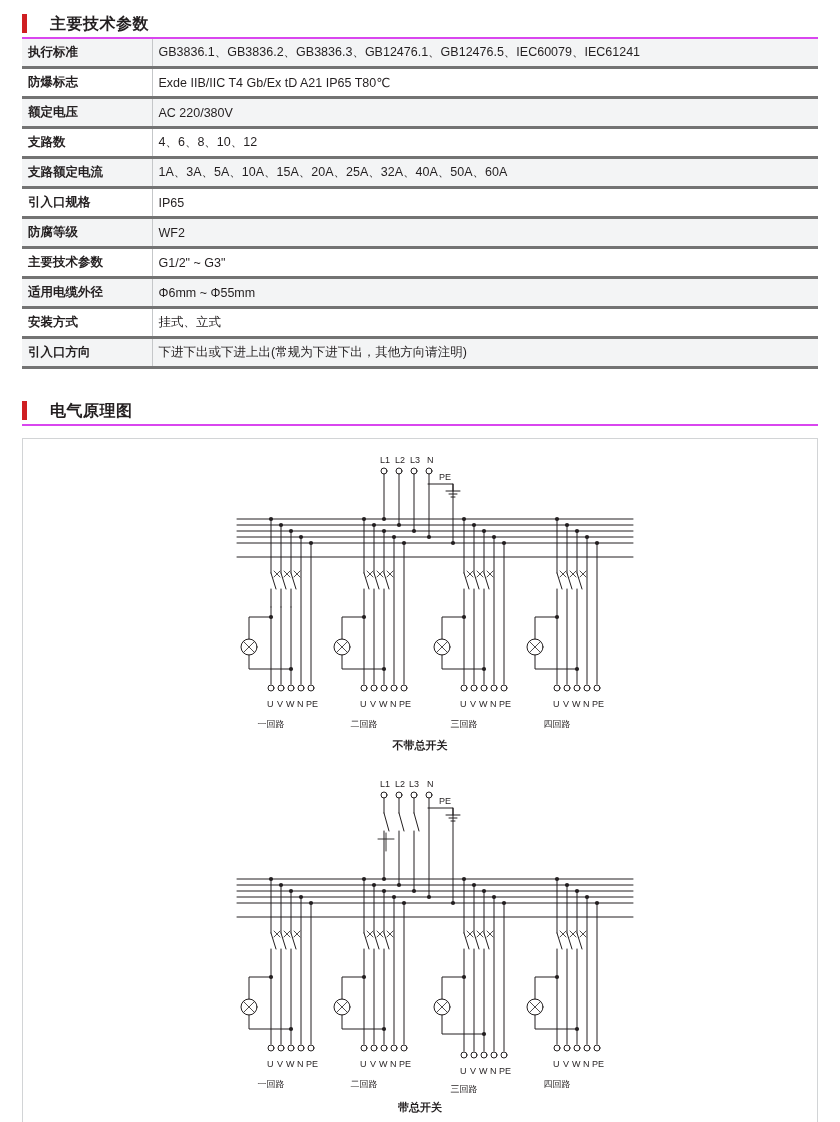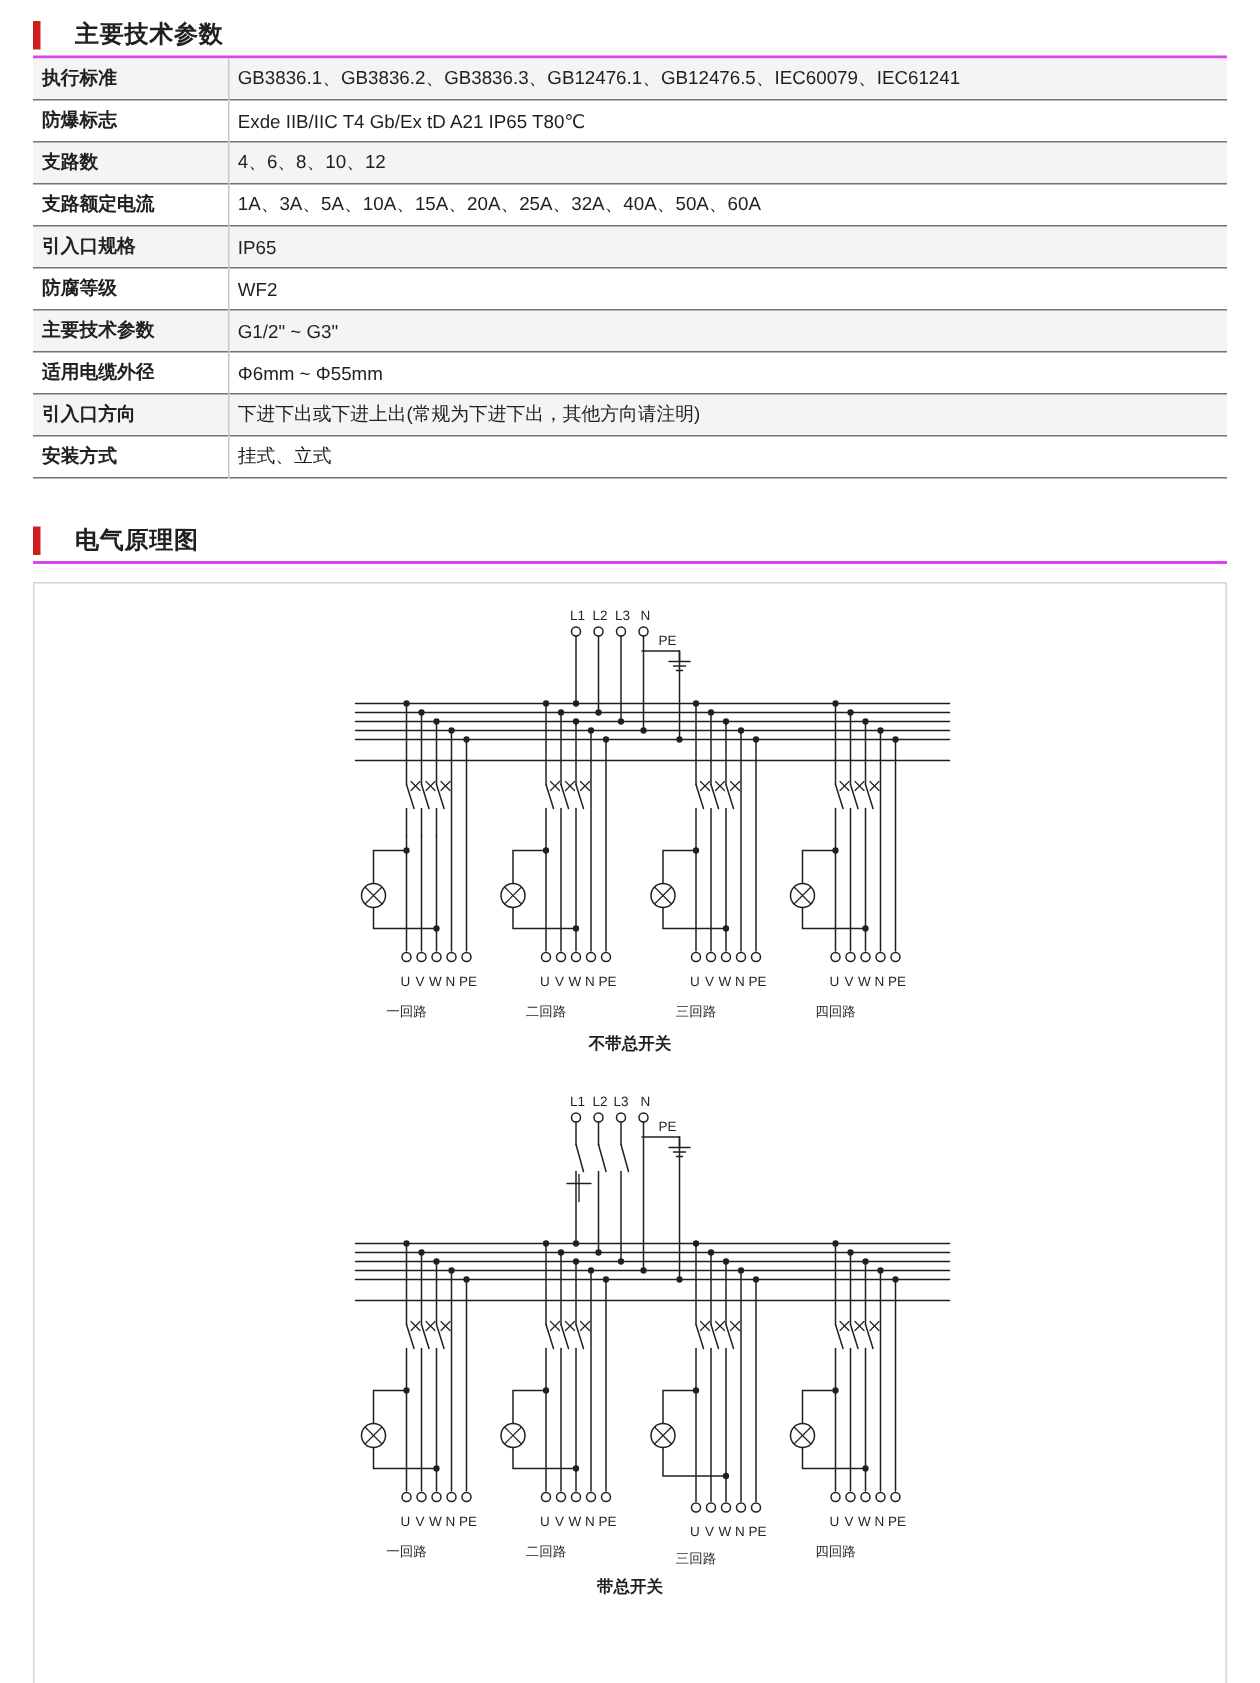--- a/index.html
+++ b/index.html
@@ -32,21 +32,21 @@
     line-height: 19px;
   }
 
   
   table.spec {
     width: 100%;
     border-collapse: collapse;
     margin-top: 0;
     font-size: 12.5px;
   }
-  table.spec tr { border-bottom: 1px solid #737373; }
+  table.spec tr { border-bottom: 3px solid #737373; }
   table.spec tr:nth-child(odd) { background: #f3f4f5; }
   table.spec tr:nth-child(even) { background: #ffffff; }
   table.spec td { padding: 5px 4px 5px 6px; vertical-align: middle; height: 22px; }
   td.k { width: 130px; font-weight: bold; color: #231f20; }
   td.v { border-left: 1px solid #c5c7c9; padding-left: 11px; color: #231f20; margin-left: 22px; }
 
   
   .diagram-wrap {
     margin-top: 12px;
     border: 1px solid #d2d4d6;
@@ -75,20 +75,24 @@
     <tbody>
       <tr>
         <td class="k">执行标准</td>
         <td class="v">GB3836.1、GB3836.2、GB3836.3、GB12476.1、GB12476.5、IEC60079、IEC61241</td>
       </tr>
       <tr>
         <td class="k">防爆标志</td>
         <td class="v">Exde IIB/IIC T4 Gb/Ex tD A21 IP65 T80℃</td>
       </tr>
       <tr>
+        <td class="k">额定电压</td>
+        <td class="v">AC 220/380V</td>
+      </tr>
+      <tr>
         <td class="k">支路数</td>
         <td class="v">4、6、8、10、12</td>
       </tr>
       <tr>
         <td class="k">支路额定电流</td>
         <td class="v">1A、3A、5A、10A、15A、20A、25A、32A、40A、50A、60A</td>
       </tr>
       <tr>
         <td class="k">引入口规格</td>
         <td class="v">IP65</td>
@@ -99,26 +103,26 @@
       </tr>
       <tr>
         <td class="k">主要技术参数</td>
         <td class="v">G1/2" ~ G3"</td>
       </tr>
       <tr>
         <td class="k">适用电缆外径</td>
         <td class="v">Φ6mm ~ Φ55mm</td>
       </tr>
       <tr>
+        <td class="k">安装方式</td>
+        <td class="v">挂式、立式</td>
+      </tr>
+      <tr>
         <td class="k">引入口方向</td>
         <td class="v">下进下出或下进上出(常规为下进下出，其他方向请注明)</td>
-      </tr>
-      <tr>
-        <td class="k">安装方式</td>
-        <td class="v">挂式、立式</td>
       </tr>
     </tbody>
   </table>
 
   <div class="hdr-gap"></div>
 
   <div class="section-head">
     <div class="section-bar"></div>
     <div class="section-title">电气原理图</div>
   </div>

